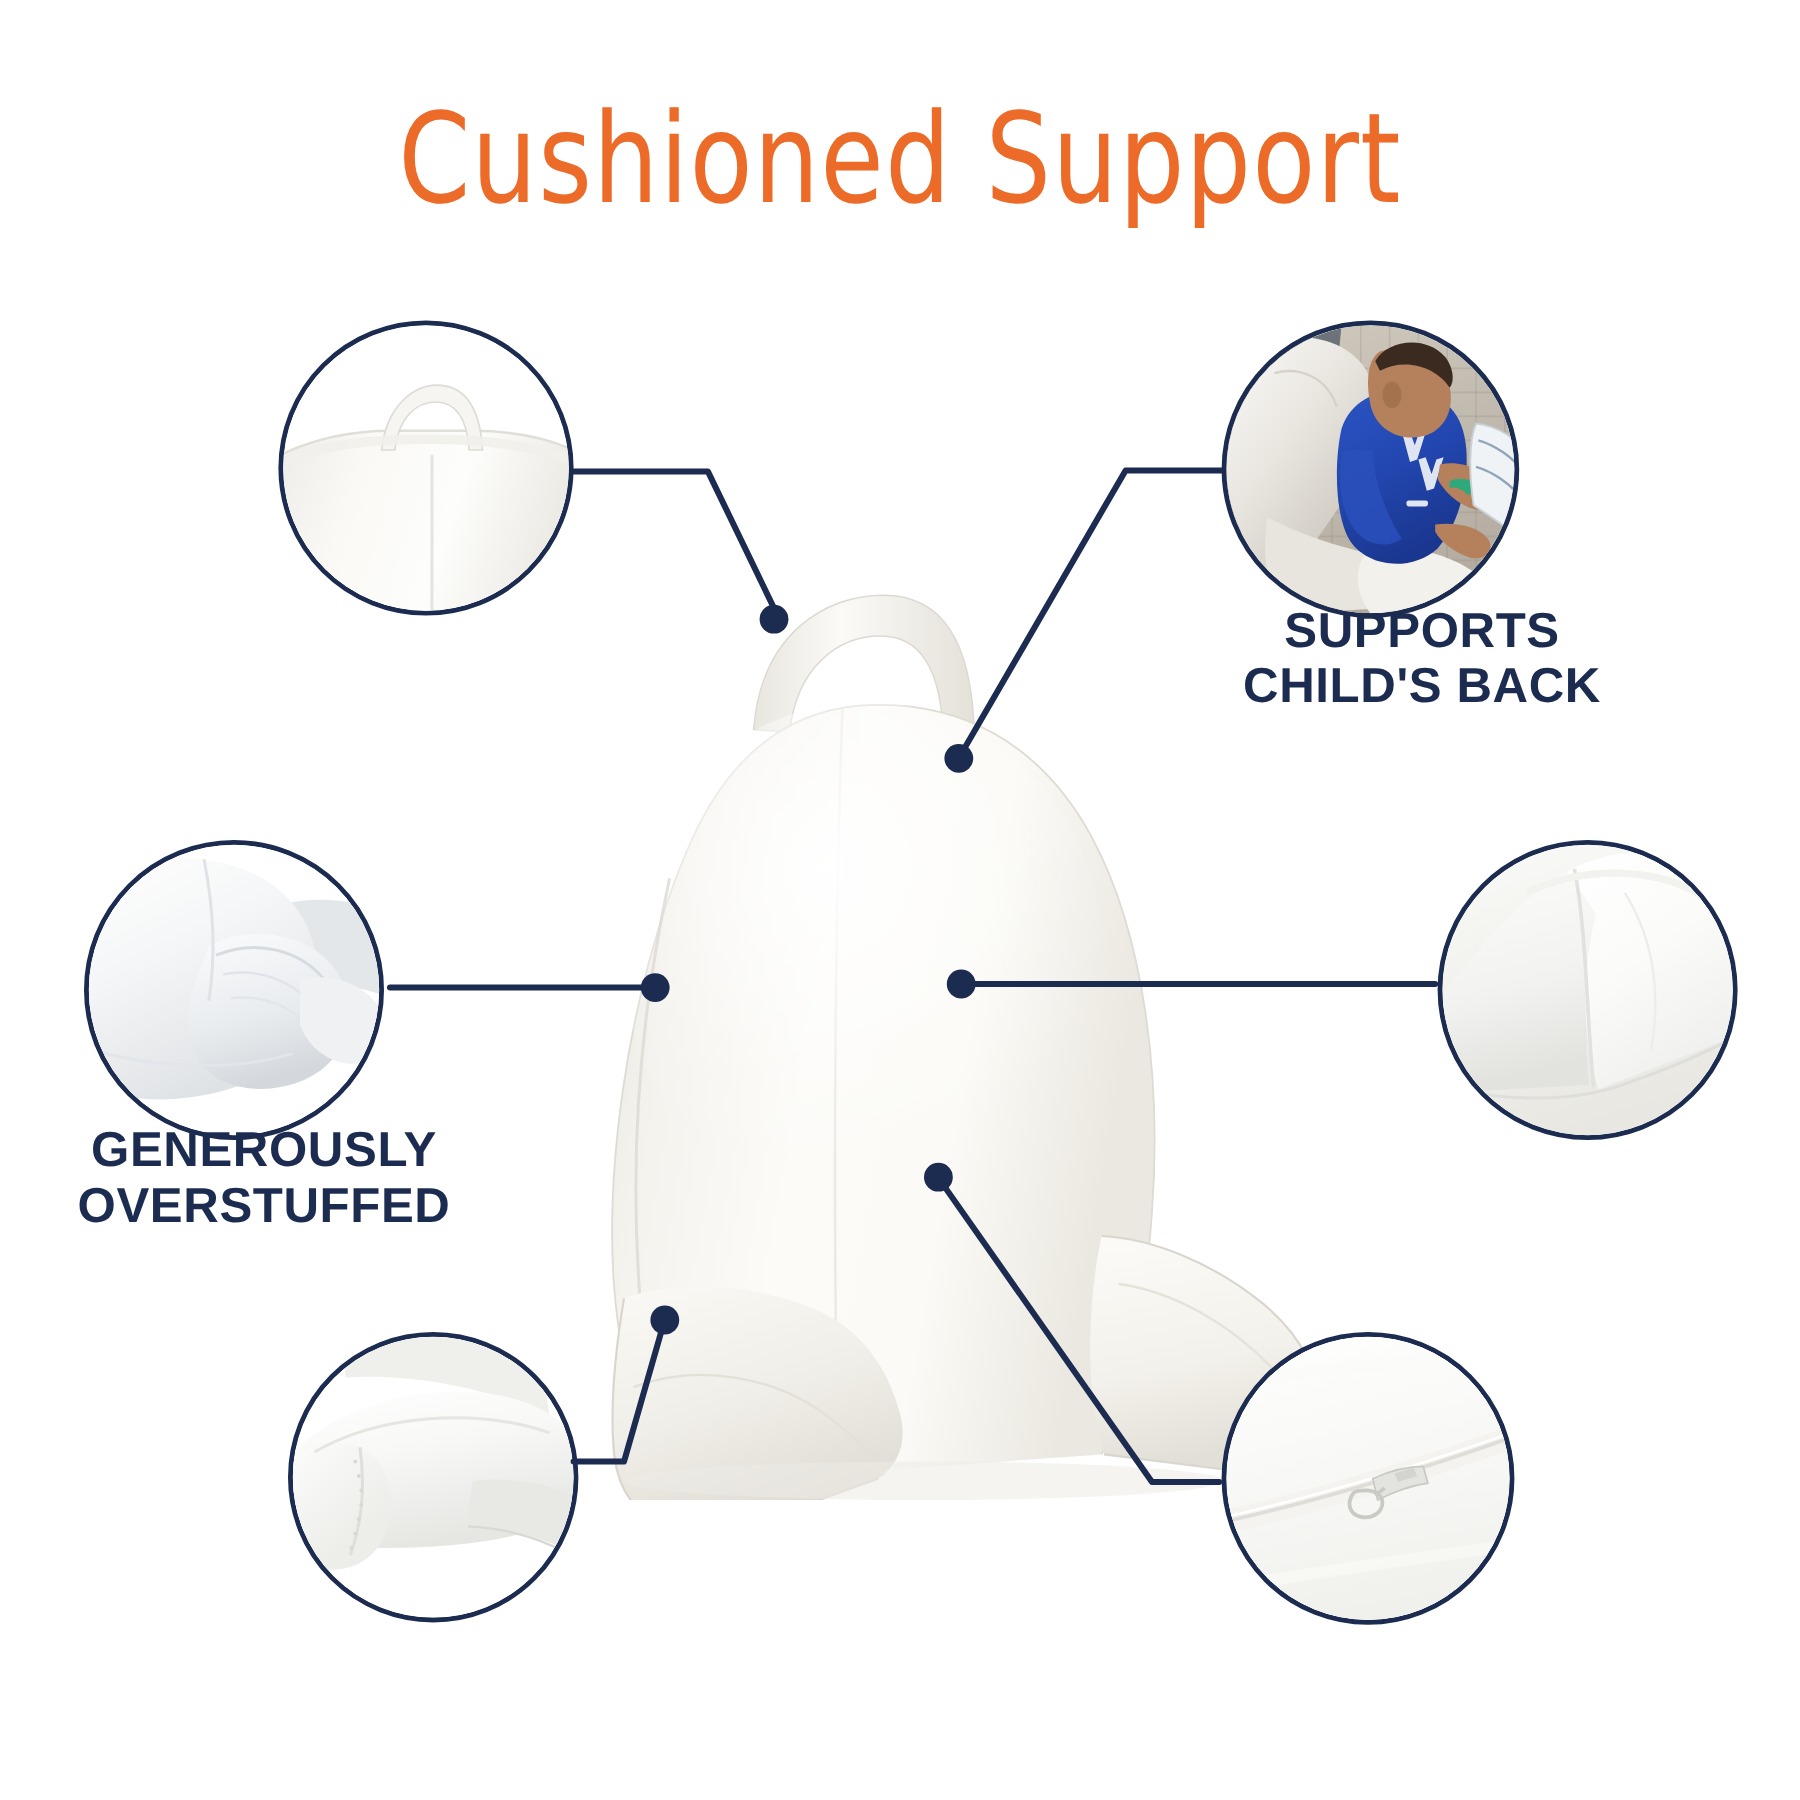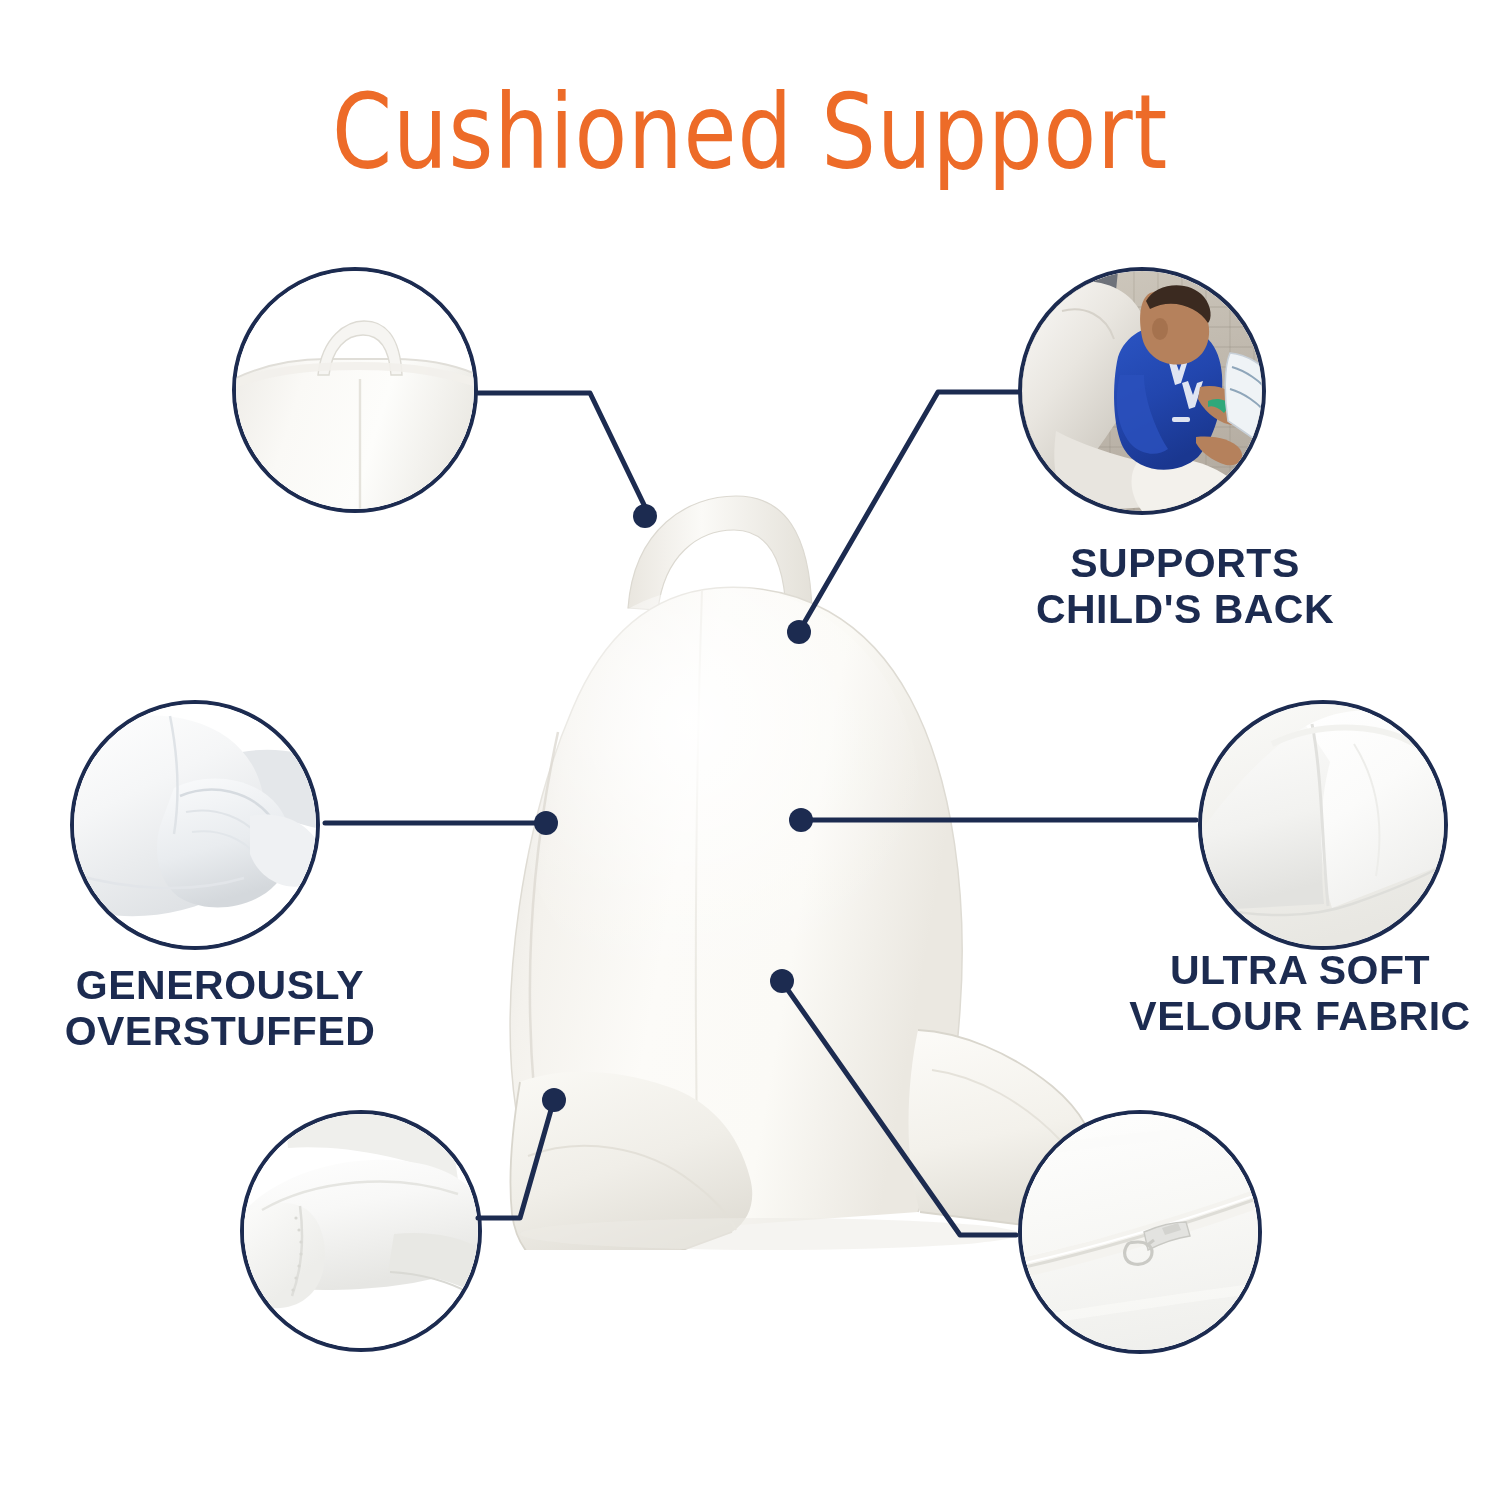--- a/index.html
+++ b/index.html
@@ -277,21 +277,21 @@
         <path d="M186 130 C194 126 204 128 208 134 L 202 142 C196 136 190 134 186 136 Z" fill="#2FA87A"></path>
 
         <path d="M208 82 C226 84 242 94 248 106 L 248 180 C236 170 218 158 206 150
                  C202 124 202 96 208 82 Z" fill="#EFF3F6" stroke="#C8D0D8" stroke-width="1.6"></path>
         <path d="M210 96 C224 100 238 110 246 120" fill="none" stroke="#8FA6BA" stroke-width="2"></path>
         <path d="M208 118 C222 122 236 132 244 142" fill="none" stroke="#8FA6BA" stroke-width="2"></path>
         <path d="M232 74 l10 -6 l4 8 l-10 6 z" fill="#7FBF46"></path>
       </svg>
     </div>
   </div>
-  <div class="caption" style="left:975px; top:541px; width:420px;">SUPPORTS
+  <div class="caption" style="left:975px; top:503px; width:420px;">SUPPORTS
 CHILD'S BACK</div>
 
   <div class="bubble" style="left:70px; top:700px; width:250px; height:250px;">
     <div class="inner">
       <svg viewBox="0 0 250 250" width="250" height="250">
         <defs>
           <linearGradient id="os1" x1="0" y1="0" x2="0.5" y2="1">
             <stop offset="0%" stop-color="#FFFFFF"></stop>
             <stop offset="45%" stop-color="#F5F6F7"></stop>
             <stop offset="100%" stop-color="#DFE2E5"></stop>
@@ -316,21 +316,21 @@
         <path d="M 106 92 C 140 78 176 88 196 112" fill="none" stroke="#D6DBE0" stroke-width="2.5"></path>
         <path d="M 112 108 C 142 102 172 114 188 136" fill="none" stroke="#E0E4E8" stroke-width="2"></path>
         <path d="M 118 128 C 146 124 172 136 184 154" fill="none" stroke="#E2E6EA" stroke-width="2"></path>
         <path d="M -8 168 C 50 186 116 190 170 174" fill="none" stroke="#E2E5E9" stroke-width="2.5"></path>
 
         <path d="M 176 112 C 206 106 234 118 246 142 C 254 160 246 178 228 182
                  C 206 186 184 172 176 150 Z" fill="#EFF1F3"></path>
       </svg>
     </div>
   </div>
-  <div class="caption" style="left:20px; top:963px; width:400px;">GENEROUSLY
+  <div class="caption" style="left:20px; top:936px; width:400px;">GENEROUSLY
 OVERSTUFFED</div>
 
   <div class="bubble" style="left:1198px; top:700px; width:250px; height:250px;">
     <div class="inner">
       <svg viewBox="0 0 250 250" width="250" height="250">
         <defs>
           <linearGradient id="vf1" x1="0" y1="0" x2="0.55" y2="1">
             <stop offset="0%" stop-color="#FFFFFF"></stop>
             <stop offset="50%" stop-color="#FBFBFA"></stop>
             <stop offset="100%" stop-color="#EFEFED"></stop>
@@ -355,22 +355,20 @@
 
         <path d="M 110 20 C 120 70 120 140 126 202" fill="none" stroke="#E1E1DE" stroke-width="3"></path>
 
         <path d="M 12 204 C 60 214 110 214 150 200 C 196 184 228 170 250 156" fill="none" stroke="#DEDEDA" stroke-width="2.5"></path>
 
         <path d="M 70 40 C 120 16 186 18 224 48" fill="none" stroke="#F2F2EF" stroke-width="6"></path>
         <path d="M 152 40 C 176 78 182 124 174 172" fill="none" stroke="#EDEDEA" stroke-width="2"></path>
       </svg>
     </div>
   </div>
-  <div class="caption" style="left:1100px; top:948px; width:400px;">ULTRA SOFT
-VELOUR FABRIC</div>
 
   <div class="bubble" style="left:240px; top:1110px; width:242px; height:242px;">
     <div class="inner">
       <svg viewBox="0 0 242 242" width="242" height="242">
         <defs>
           <linearGradient id="ca1" x1="0" y1="0" x2="0.4" y2="1">
             <stop offset="0%" stop-color="#FFFFFF"></stop>
             <stop offset="45%" stop-color="#F8F8F7"></stop>
             <stop offset="100%" stop-color="#E6E6E3"></stop>
           </linearGradient>

